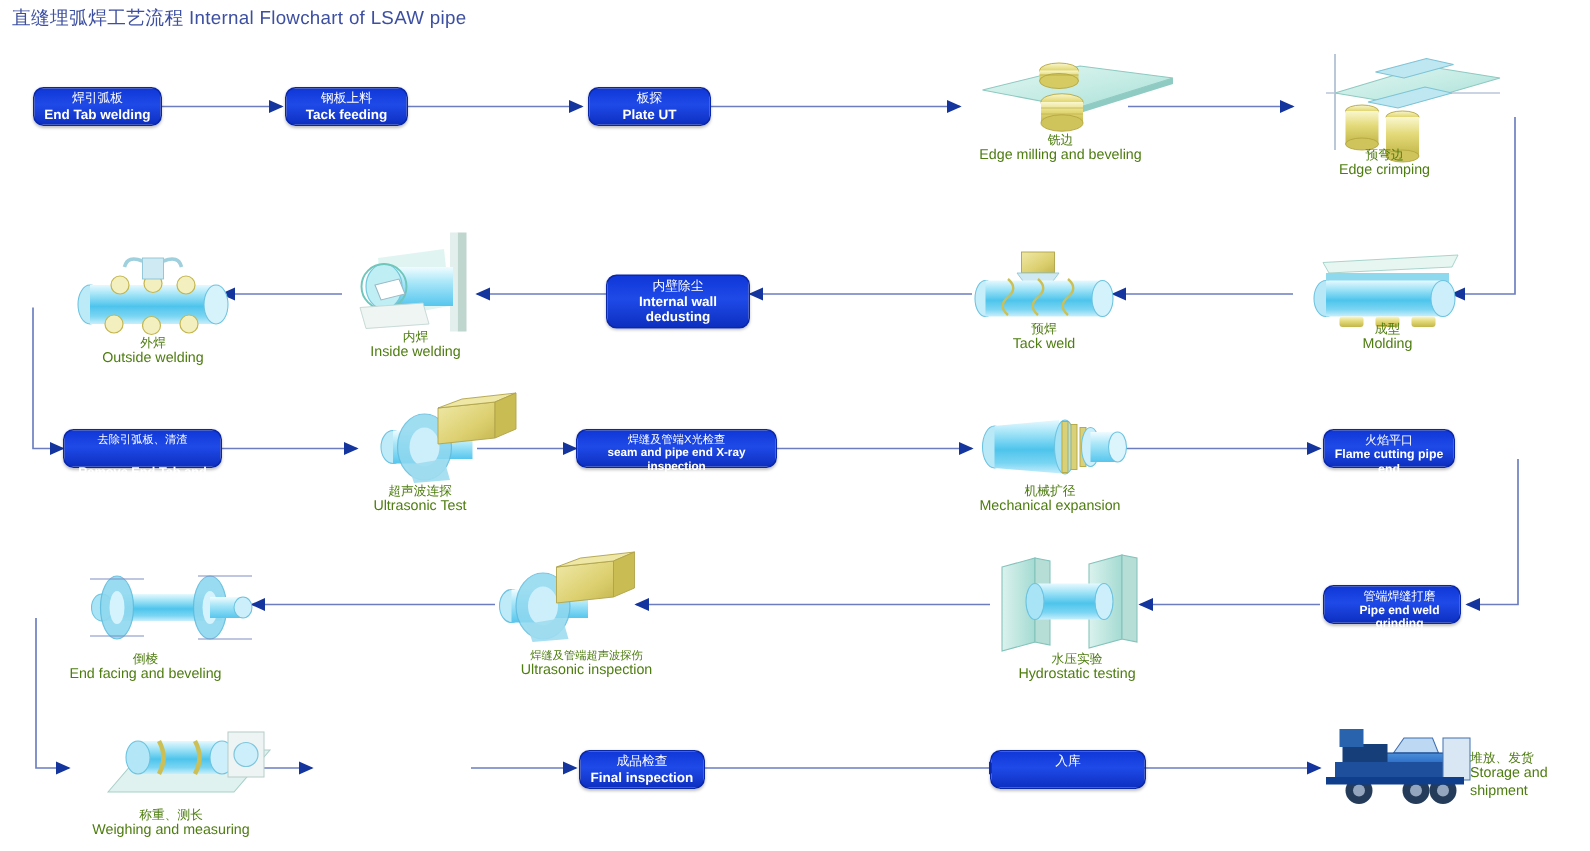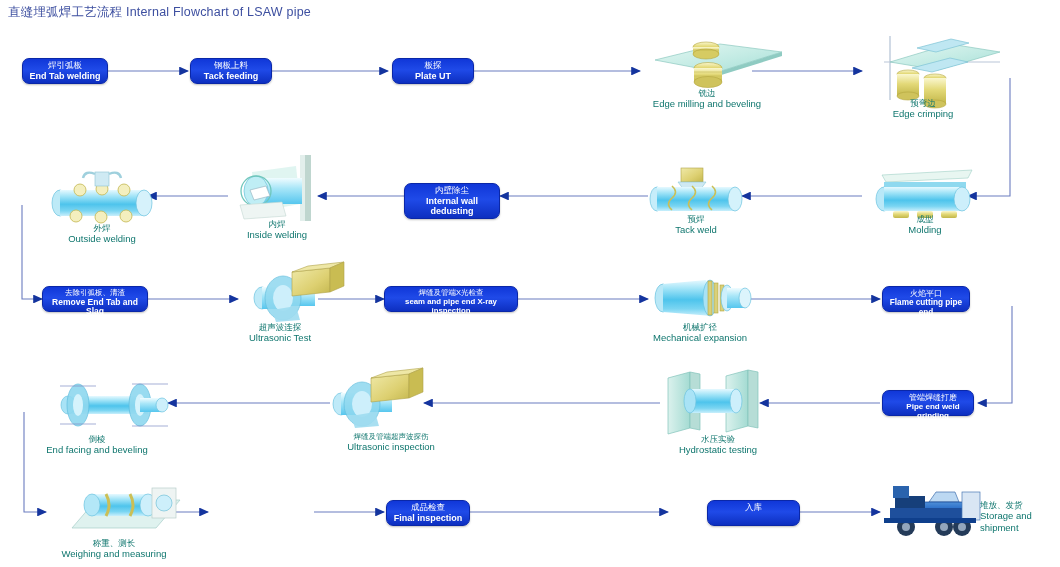--- a/index.html
+++ b/index.html
@@ -39,21 +39,21 @@
     box-sizing:border-box;
     padding:2px 4px;
   }
   .box .cn{font-size:8.5px;}
   .box .en{font-size:9px;font-weight:bold;}
 
   
   .cap{
     position:absolute;
     text-align:center;
-    color:#0f766e;
+    color:#4d7c0f;
     line-height:1.2;
     white-space:nowrap;
   }
   .cap .cn{font-size:8.5px;display:block;}
   .cap .en{font-size:9.5px;display:block;}
   .cap.left-al{text-align:left;white-space:normal;}
 </style>
 </head>
 <body>
 
@@ -357,21 +357,21 @@
   <div class="cap" style="left:225px;top:219px;width:104px;">
     <span class="cn">内焊</span>
     <span class="en">Inside welding</span>
   </div>
 
   <div class="cap" style="left:40px;top:223px;width:124px;">
     <span class="cn">外焊</span>
     <span class="en">Outside welding</span>
   </div>
 
-  <div class="box" style="left:42px;top:286px;width:106px;height:26px;">
+  <div class="box" style="left:42px;top:286px;width:106px;height:26px;gap:12px;">
     <span class="cn" style="font-size:7.5px;">去除引弧板、清渣</span>
     <span class="en" style="font-size:8.5px;">Remove End Tab and Slag</span>
   </div>
 
   <div class="cap" style="left:228px;top:322px;width:104px;">
     <span class="cn">超声波连探</span>
     <span class="en">Ultrasonic Test</span>
   </div>
 
   <div class="box" style="left:384px;top:286px;width:134px;height:26px;">
@@ -413,21 +413,21 @@
     <span class="cn">倒棱</span>
     <span class="en">End facing and beveling</span>
   </div>
 
 
   <div class="box" style="left:386px;top:500px;width:84px;height:26px;">
     <span class="cn">成品检查</span>
     <span class="en">Final inspection</span>
   </div>
 
-  <div class="box" style="left:707px;top:500px;width:93px;height:26px;gap:48px;">
+  <div class="box" style="left:660px;top:500px;width:104px;height:26px;gap:48px;">
     <span class="cn">入库</span>
     <span class="en">Storage</span>
   </div>
 
   <div class="cap left-al" style="left:980px;top:500px;width:74px;">
     <span class="cn">堆放、发货</span>
     <span class="en">Storage and shipment</span>
   </div>
 
 </div>

